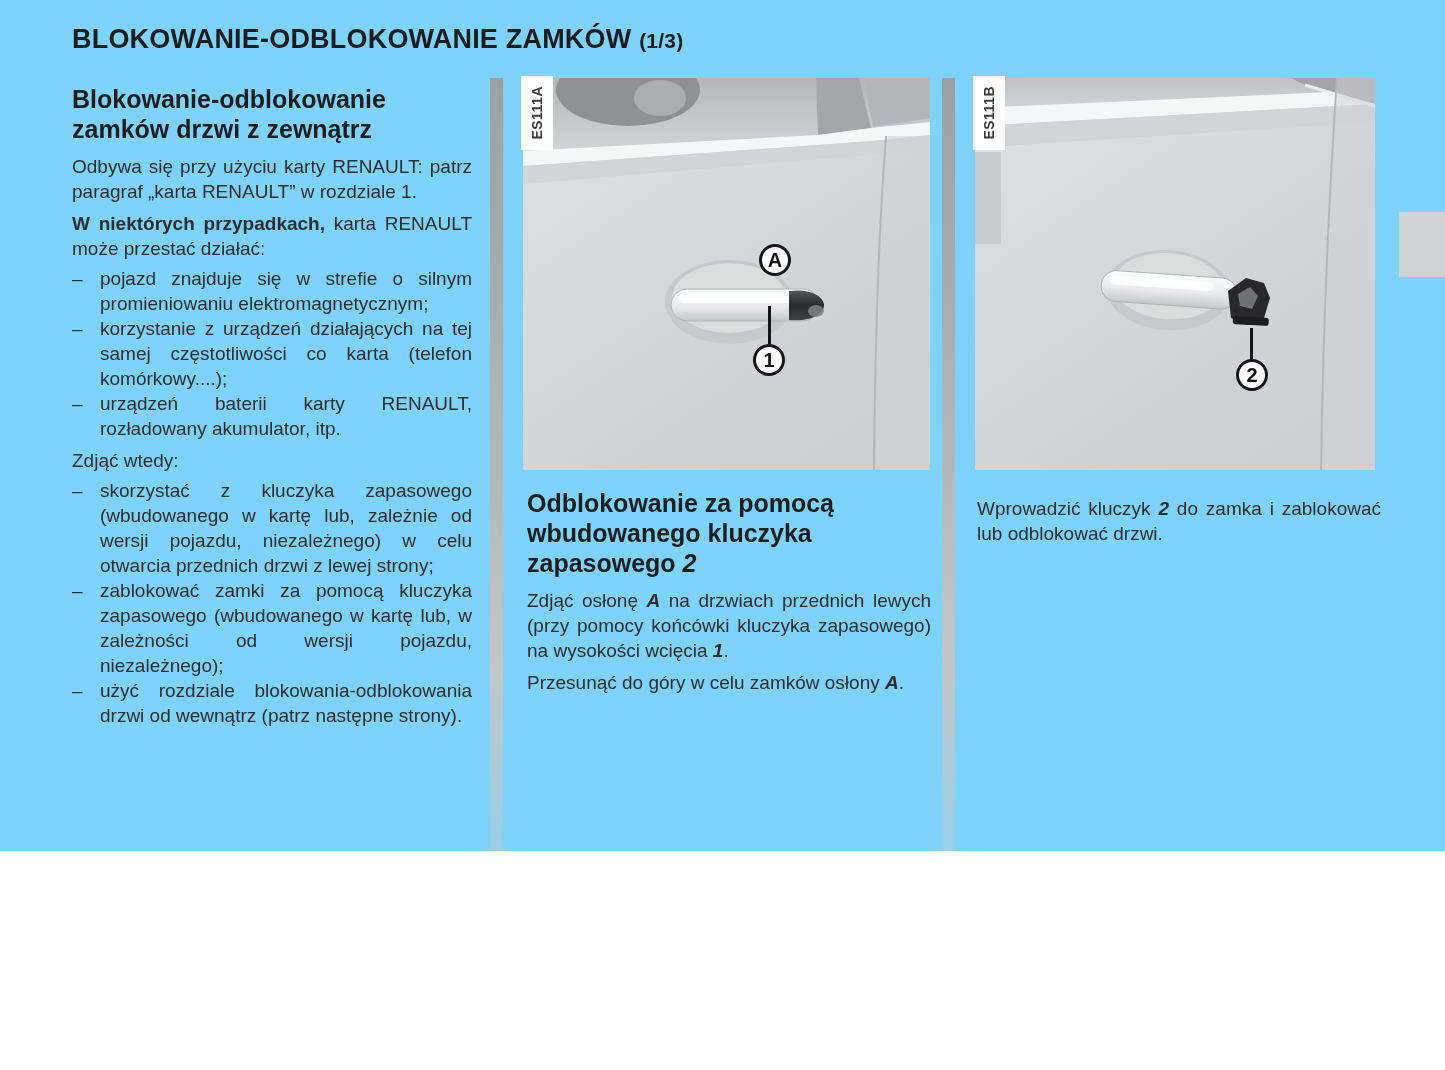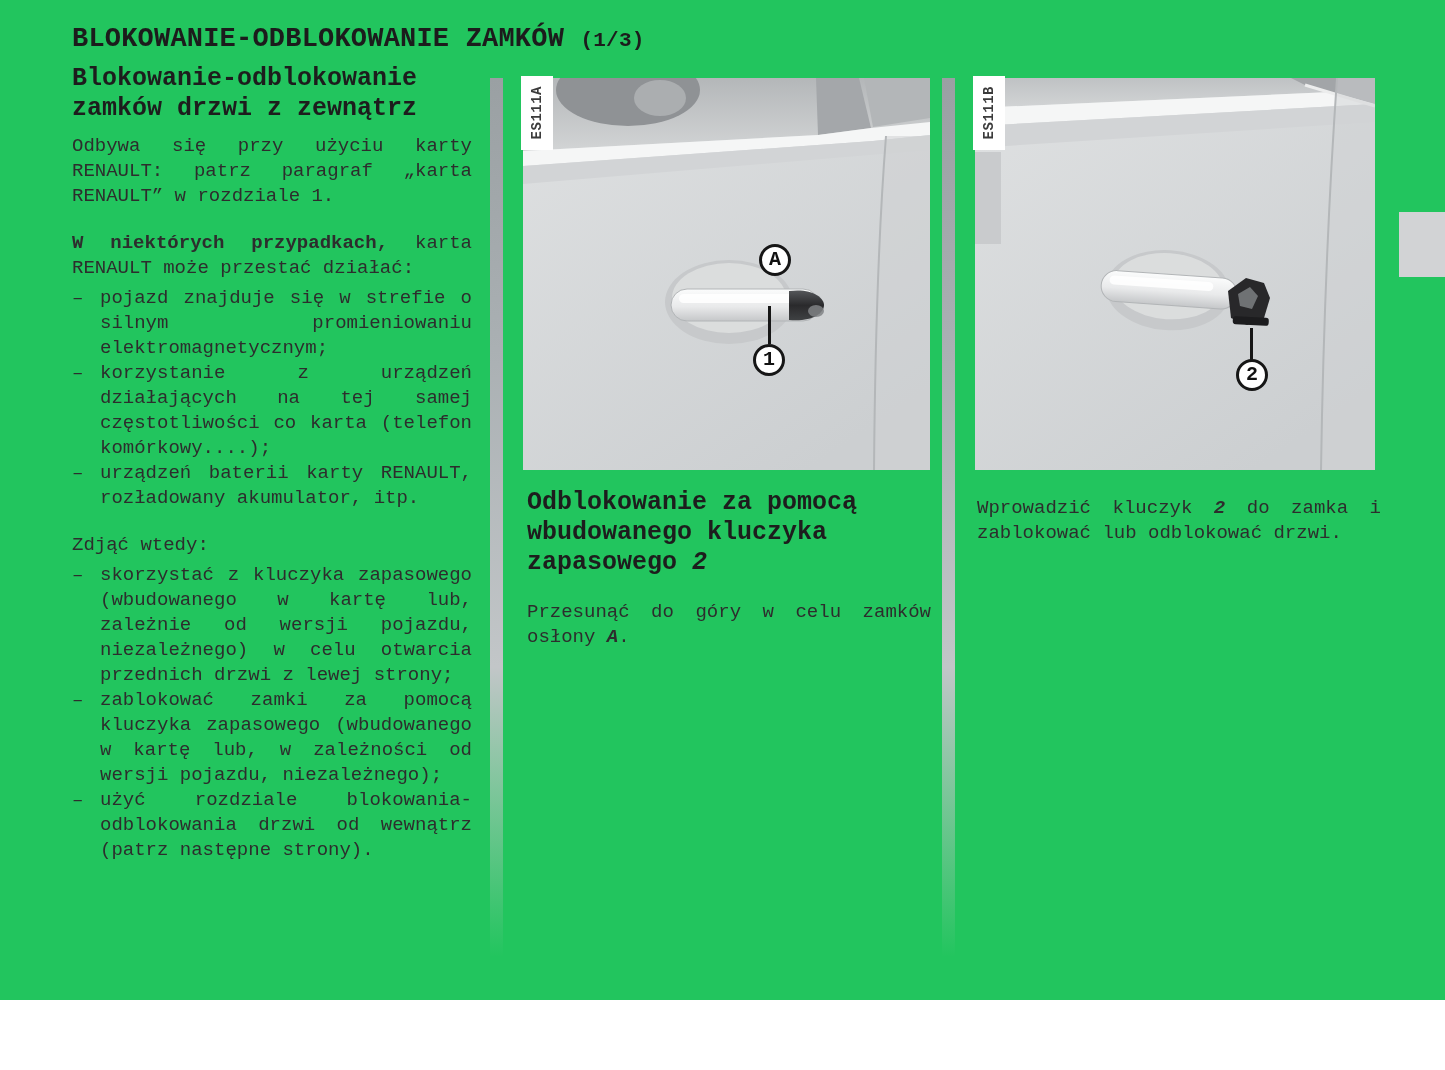--- a/index.html
+++ b/index.html
@@ -1,35 +1,35 @@
 <!DOCTYPE html>
 <html lang="pl"><head>
 <meta charset="utf-8">
 <style>
   html,body{margin:0;padding:0;background:#ffffff;}
   .page{
-    position:relative; width:1445px; height:1000px; background:#22c55e;
-    font-family:Liberation Mono, monospace; color:#2d2d2d; overflow:hidden;
+    position:relative; width:1445px; height:851px; background:#7dd3fc;
+    font-family:Liberation Sans, sans-serif; color:#2d2d2d; overflow:hidden;
   }
   
   .page-title{
     position:absolute; left:72px; top:24px; margin:0;
     font-size:27px; font-weight:bold; color:#1c1c1c; letter-spacing:0.2px; white-space:nowrap;
   }
   .title-suffix{ font-size:21px; font-weight:bold; }
   
   .col{ position:absolute; font-size:19px; line-height:25px; }
-  .col-left{ left:72px; top:64px; width:400px; }
+  .col-left{ left:72px; top:84px; width:400px; }
   .col-mid-text{ left:527px; top:488px; width:404px; }
   .col-right-text{ left:977px; top:496px; width:404px; }
   h2.sec-heading, h3.sec-heading{
     margin:0 0 10px 0; font-size:25px; line-height:30px; font-weight:bold; color:#1d1d1d;
   }
   .para{ margin:0 0 5px 0; text-align:justify; }
-  .para.mt{ margin-top:22px; }
+  .para.mt{ margin-top:7px; }
   .ref{ font-weight:bold; font-style:italic; }
   ul.dash-list{ list-style:none; margin:0 0 5px 0; padding:0; }
   ul.dash-list li{ display:flex; margin:0; }
   .dash{ flex:0 0 28px; }
   .li-text{ flex:1 1 auto; text-align:justify; }
   
   .sep{
     position:absolute; top:78px; width:13px; height:906px;
     background:linear-gradient(to bottom,#9aa0a3 0%,#aab0b3 30%,#c2c6c8 65%,rgba(255,255,255,0) 97%);
   }
@@ -194,20 +194,21 @@
     </svg>
     <div class="fig-label">
         <span>ES111B</span>
       </div>
     <div class="callout-line" style="left:275px; top:250px; height:32px;"></div>
     <div class="callout" style="left:261px; top:281px;">2</div>
   </div>
 
   <section class="col col-mid-text">
     <h3 class="sec-heading"><span>Odblokowanie za pomocą wbudowanego kluczyka zapasowego </span><span class="ref">2</span></h3>
+    <p class="para"><span>Zdjąć osłonę </span><span class="ref">A</span><span> na drzwiach przednich lewych (przy pomocy końcówki kluczyka zapasowego) na wysokości wcięcia </span><span class="ref">1</span><span>.</span></p>
     <p class="para mt"><span>Przesunąć do góry w celu zamków osłony </span><span class="ref">A</span><span>.</span></p>
   </section>
 
   <section class="col col-right-text">
     <p class="para"><span>Wprowadzić kluczyk </span><span class="ref">2</span><span> do zamka i zablokować lub odblokować drzwi.</span></p>
   </section>
 
   <div class="side-tab"></div>
 
   <div class="page-num">1.9</div>

